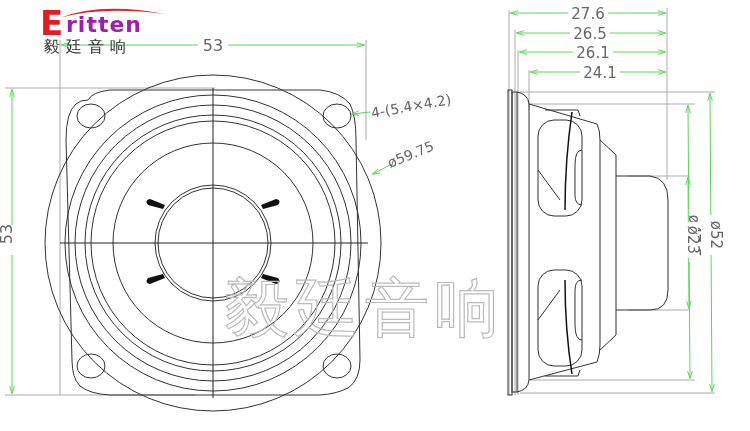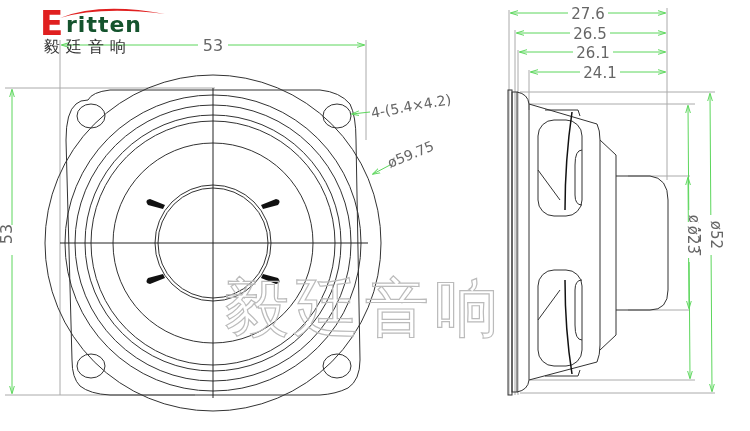--- a/index.html
+++ b/index.html
@@ -1,19 +1,19 @@
 <!DOCTYPE html>
 <html><head>
 <meta charset="utf-8">
 <style>
   html, body { margin:0; padding:0; background:#ffffff; }
   body { width:750px; height:431px; overflow:hidden; position:relative; font-family:"DejaVu Sans", sans-serif; }
   #drawing { position:absolute; left:0; top:0; }
   .logo { position:absolute; left:40px; top:4px; width:120px; height:50px; }
-  .logo-word { position:absolute; left:26px; top:8px; font-family:"DejaVu Sans", sans-serif; font-weight:bold; font-size:22px; color:#14532d; letter-spacing:1px; }
+  .logo-word { position:absolute; left:26px; top:8px; font-family:"DejaVu Sans", sans-serif; font-weight:bold; font-size:22px; color:#a21caf; letter-spacing:1px; }
   .logo-e { position:absolute; left:0px; top:2px; font-family:"DejaVu Sans", sans-serif; font-weight:bold; font-size:34px; color:#e02020; line-height:34px; }
   .logo-cn { position:absolute; left:4px; top:33px; font-size:16px; color:#333; letter-spacing:6px; white-space:nowrap; }
   .dimtxt { font-family:"DejaVu Sans", sans-serif; fill:#666; }
   .watermark { font-family:"DejaVu Serif", serif; fill:none; stroke:#bbb; stroke-width:1.2; }
 </style>
 </head>
 <body>
 
 <svg id="drawing" width="750" height="431" viewBox="0 0 750 431" xmlns="http://www.w3.org/2000/svg">
   <defs>

